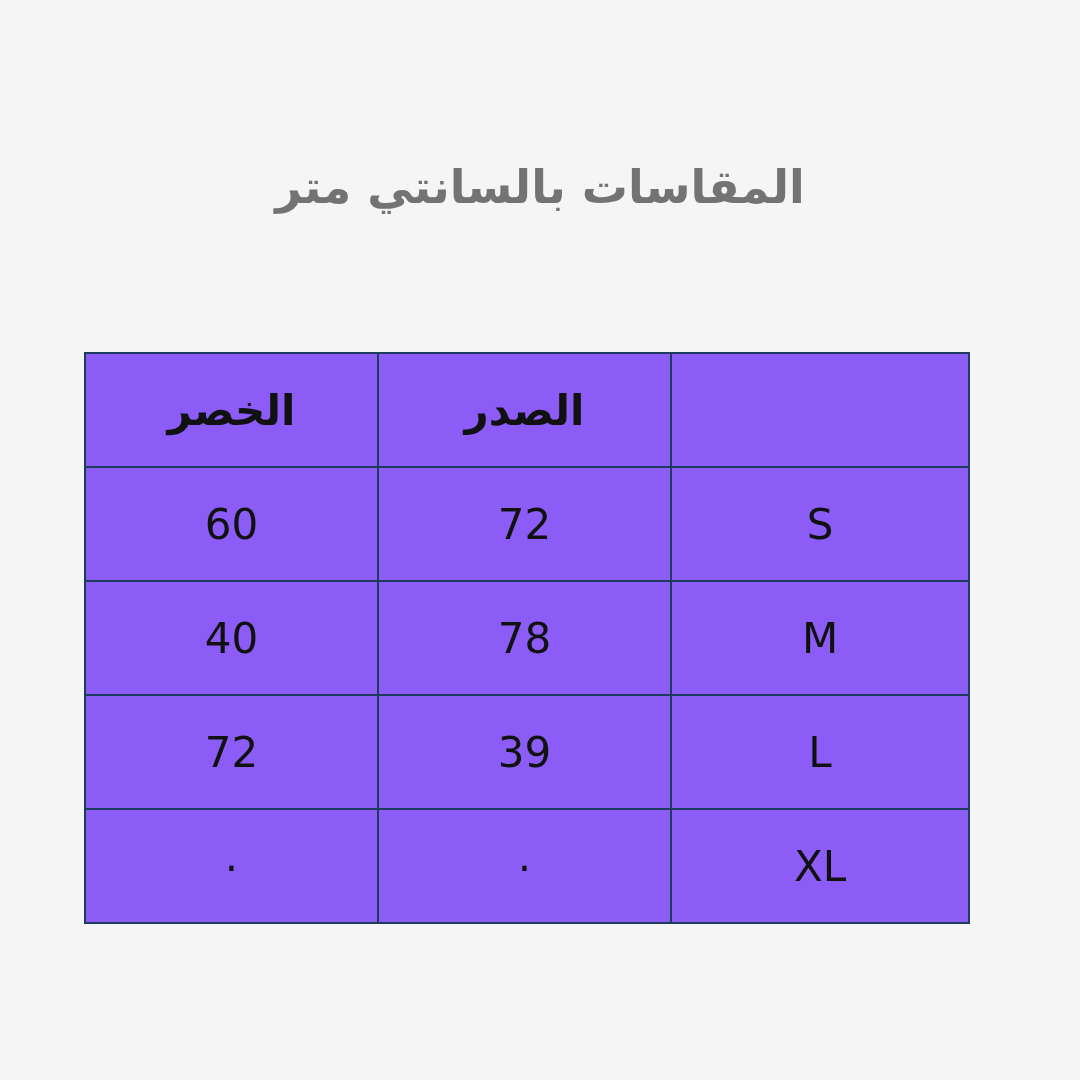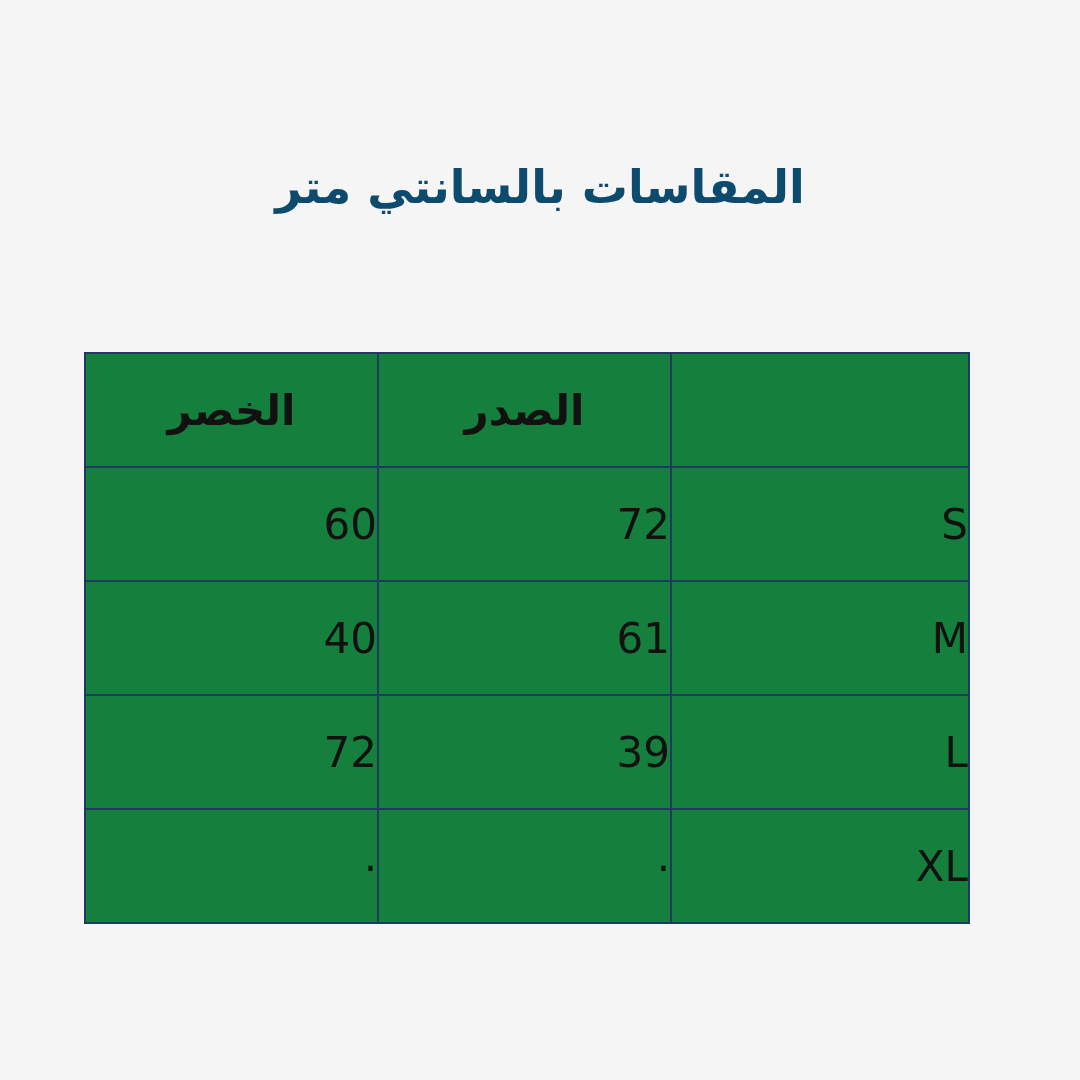--- a/index.html
+++ b/index.html
@@ -22,21 +22,21 @@
     box-sizing: border-box;
   }
   .title {
     position: absolute;
     top: 160px;
     left: 0;
     width: 1080px;
     text-align: center;
     font-size: 46px;
     font-weight: 700;
-    color: #0c4a6e;
+    color: #737373;
     letter-spacing: 0px;
     direction: rtl;
     line-height: 1.2;
   }
   .table-wrap {
     position: absolute;
     top: 352px;
     left: 86px;
     width: 884px;
   }
@@ -49,37 +49,36 @@
   }
   table.size-table th,
   table.size-table td {
     border: 2px solid #1f3a5f;
     text-align: center;
     vertical-align: middle;
     font-size: 42px;
     font-weight: 400;
     color: #111111;
     padding: 0;
-    background: #15803d;
+    background: #8b5cf6;
   }
   
   table.size-table col.c-label { width: 298px; }
   table.size-table col.c-data  { width: 293px; }
 
   table.size-table thead th {
     height: 112px;
     font-weight: 700;
     font-size: 42px;
   }
   table.size-table thead th.blank {
     font-size: 0;
   }
   table.size-table tbody td {
     height: 112px;
-    text-align: right;
   }
   .cell-dot {
     font-size: 42px;
     line-height: 1;
     display: inline-block;
     transform: translateY(-10px);
   }
 </style>
 </head>
 <body>
@@ -103,21 +102,21 @@
         </tr>
       </thead>
       <tbody>
         <tr>
           <td>S</td>
           <td>72</td>
           <td>60</td>
         </tr>
         <tr>
           <td>M</td>
-          <td>61</td>
+          <td>78</td>
           <td>40</td>
         </tr>
         <tr>
           <td>L</td>
           <td>39</td>
           <td>72</td>
         </tr>
         <tr>
           <td>XL</td>
           <td><span class="cell-dot">.</span></td>

